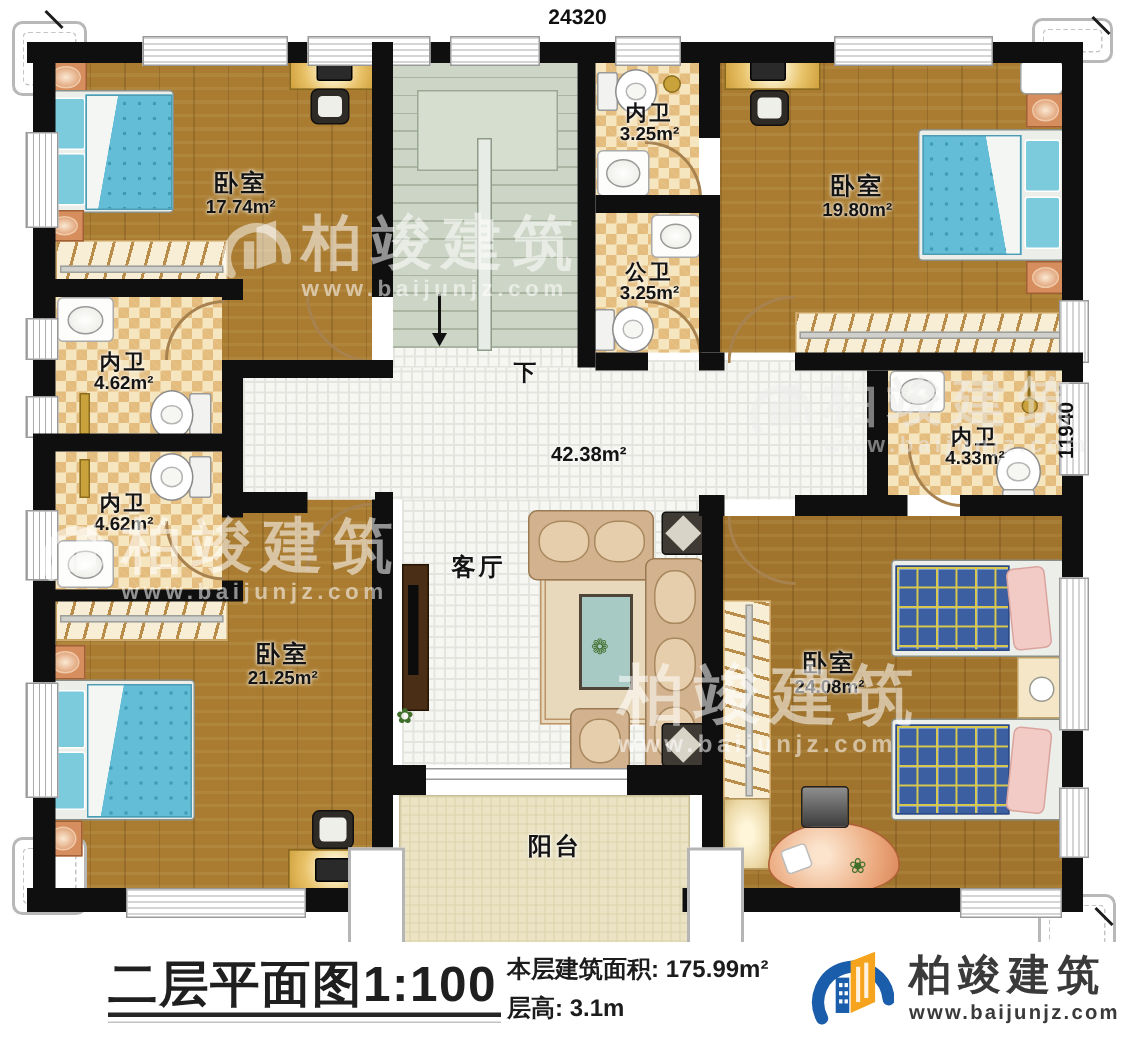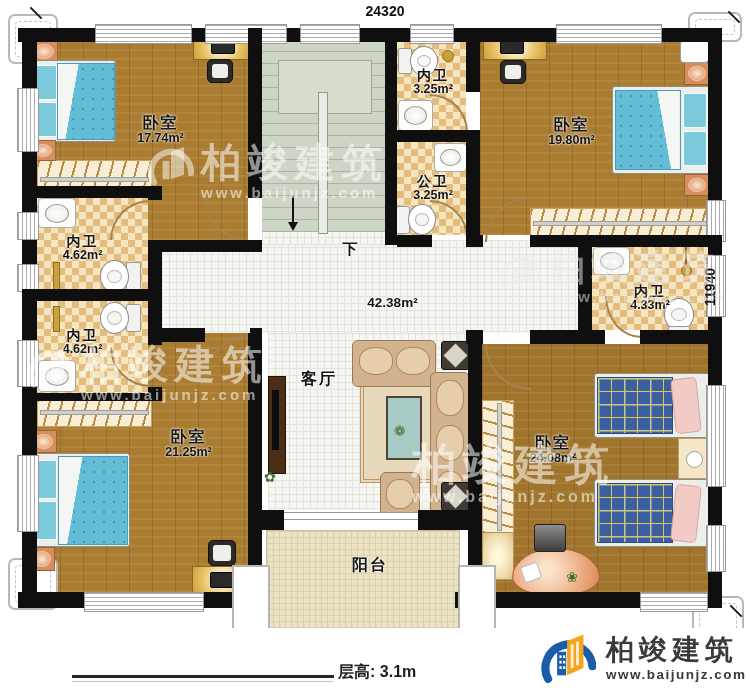--- a/index.html
+++ b/index.html
@@ -413,22 +413,29 @@
     </div>
   </div>
   <div class="abs wm" style="left:412px;top:442px;">
     <div>
       <div class="t1" style="font-size:44px;">柏竣建筑</div>
       <div class="t2" style="font-size:16px;">www.baijunjz.com</div>
     </div>
   </div>
 
   <div class="abs z4" style="left:0;top:628px;width:750px;height:69px;background:#fff;">
+    <div class="abs cap-title" style="left:72px;top:6px;">
+      <span>二层平面图</span><span>1:100</span>
+    </div>
     <div class="abs" style="left:72px;top:47px;width:262px;height:3px;background:#262626;"></div>
     <div class="abs" style="left:72px;top:53px;width:262px;height:1px;background:#c2c2c2;"></div>
+    <div class="abs cap-info" style="left:338px;top:8px;">
+      <span>本层建筑面积:</span>
+      <span>175.99m²</span>
+    </div>
     <div class="abs cap-info" style="left:338px;top:34px;">
       <span>层高:</span>
       <span>3.1m</span>
     </div>
     <div class="abs" style="left:540px;top:2px;display:flex;align-items:center;gap:10px;">
       <svg width="56" height="58" viewBox="0 0 60 64">
         <path d="M8 54 A26 26 0 1 1 57 40" stroke="#1a5dab" stroke-width="9" fill="none" stroke-linecap="round"></path>
         <path d="M29 12 L47 5 L47 42 L29 50 Z" fill="#f6a41d"></path>
         <rect x="18" y="24" width="10" height="26" fill="#1a5dab"></rect>
         <rect x="20.5" y="28" width="2.5" height="3" fill="#fff"></rect>

